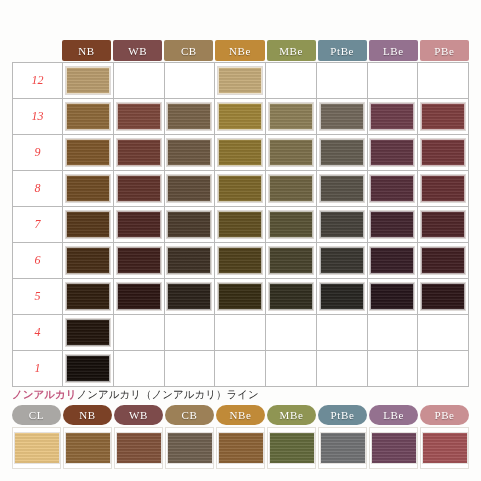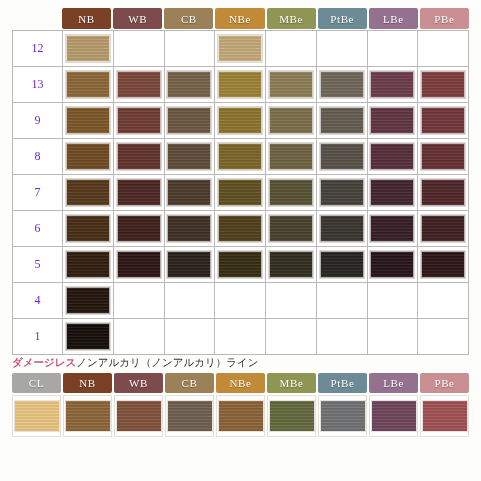--- a/index.html
+++ b/index.html
@@ -14,20 +14,21 @@
     overflow: hidden;
     position: relative;
     background: #fdfdfc;
   }
 
   #page {
     position: relative;
     width: 481px;
     height: 343px;
     box-sizing: border-box;
+    margin-top: 32px;
   }
 
   
   .main-chart {
     position: absolute;
     left: 12px;
     top: 8px;
     width: 457px;
   }
 
@@ -65,23 +66,24 @@
   }
   .rowlabel {
     width: 50px;
     flex: 0 0 50px;
     border-right: 1px solid #b9b9b9;
     border-bottom: 1px solid #b9b9b9;
     display: flex;
     align-items: center;
     justify-content: center;
     font-size: 12px;
-    color: #6d28d9;
+    color: #ef4444;
     box-sizing: border-box;
     background: #ffffff;
+    font-style: italic;
   }
   .cell {
     flex: 1 1 0;
     border-right: 1px solid #b9b9b9;
     border-bottom: 1px solid #b9b9b9;
     box-sizing: border-box;
     display: flex;
     align-items: center;
     justify-content: center;
     background: #ffffff;
@@ -132,21 +134,21 @@
     color: #2e2e2e;
   }
 
   .bhdr-row {
     display: flex;
     height: 20px;
   }
   .bhdr-cell {
     flex: 1 1 0;
     margin-right: 2px;
-    border-radius: 2px;
+    border-radius: 10px;
     display: flex;
     align-items: center;
     justify-content: center;
     font-size: 11px;
     letter-spacing: 0.6px;
     color: #ffffff;
     text-shadow: 0 1px 1px rgba(0,0,0,.3);
     box-sizing: border-box;
   }
   .bhdr-cell:last-child { margin-right: 0; }
@@ -426,21 +428,21 @@
         <div class="cell"></div>
         <div class="cell"></div>
         <div class="cell"></div>
       </div>
     </div>
   </div>
 
   <div class="bottom-sec">
 
     <div class="bottom-caption">
-      <span class="cap-pink">ダメージレス</span><span class="cap-dark">ノンアルカリ（ノンアルカリ）ライン</span>
+      <span class="cap-pink">ノンアルカリ</span><span class="cap-dark">ノンアルカリ（ノンアルカリ）ライン</span>
     </div>
 
     <div class="bhdr-row">
       <div class="bhdr-cell" style="background: rgb(169, 167, 164);">
           <span>CL</span>
         </div>
       <div class="bhdr-cell" style="background: rgb(123, 65, 38);">
           <span>NB</span>
         </div>
       <div class="bhdr-cell" style="background: rgb(125, 75, 75);">

